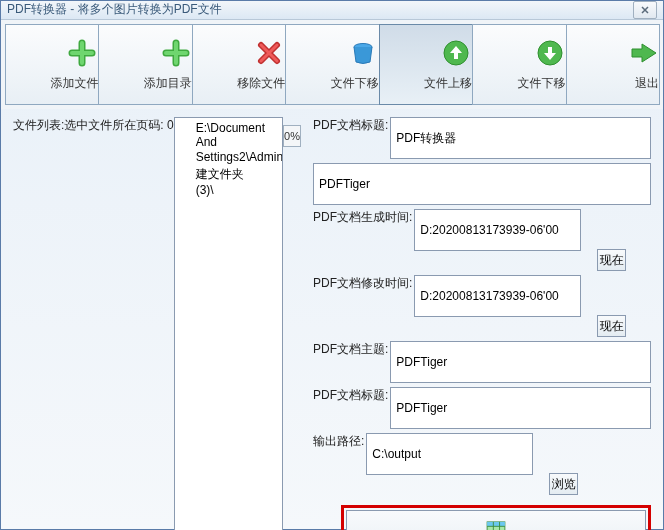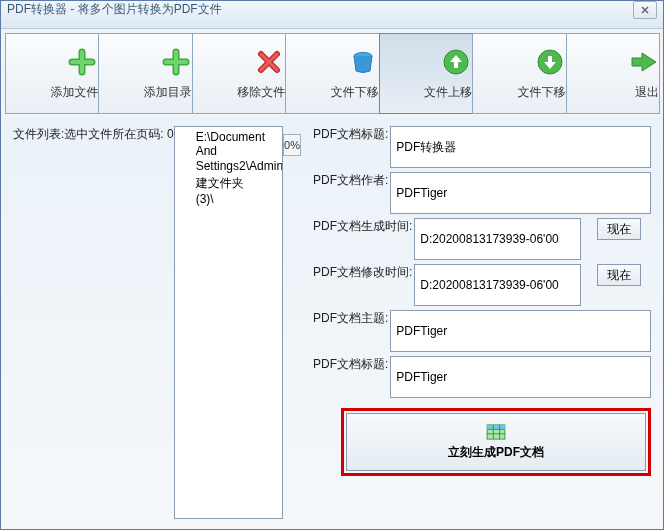--- a/index.html
+++ b/index.html
@@ -16,21 +16,21 @@
 .main { flex: 1; display: flex; padding: 8px 12px 10px; gap: 12px; }
 .left-pane { width: 288px; display: flex; flex-direction: row; justify-content: flex-end; }
 .left-header { display: flex; justify-content: space-between; margin-bottom: 4px; font-size: 12px; color: #222; }
 .file-list { flex: 1; border: 1px solid #8a9ab0; background: #fff; padding: 3px 21px; font-size: 12px; color: #000; overflow: hidden; }
 .progress-wrap { height: 22px; border: 1px solid #a0b0c0; background: #f4f6f8; margin-top: 8px; display: flex; align-items: center; justify-content: center; font-size: 11px; color: #333; }
 .right-pane { flex: 1; display: flex; flex-direction: column; gap: 4px; }
 .field-group { display: flex; flex-direction: row; gap: 2px; }
 .field-label { font-size: 12px; color: #222; }
 .field-row { display: flex; gap: 16px; align-items: flex-start; }
 .text-input { flex: 1; height: 22px; border: 1px solid #8a9ab0; background: #fff; padding: 20px 5px; font-size: 12px; font-family: inherit; }
-.small-btn { width: 44px; height: 22px; border: 1px solid #8a9ab0; background: linear-gradient(to bottom, #f8fafc, #e4ecf2); font-size: 12px; cursor: pointer; font-family: inherit; }
+.small-btn { width: 29px; height: 22px; border: 1px solid #8a9ab0; background: linear-gradient(to bottom, #f8fafc, #e4ecf2); font-size: 12px; cursor: pointer; font-family: inherit; margin-top: 40px; }
 .generate-wrap { margin-top: 6px; border: 3px solid #d40000; padding: 2px; margin-left: 28px; }
 .generate-btn { width: 100%; height: 58px; border: 1px solid #8a9ab0; background: linear-gradient(to bottom, #f8fafc, #e4ecf2); display: flex; flex-direction: column; align-items: center; justify-content: center; gap: 4px; cursor: pointer; font-size: 12px; font-family: inherit; font-weight: bold; }
 .gen-icon { width: 20px; height: 16px; }
 </style>
 </head>
 <body>
 
 <div class="window">
   <div class="titlebar">
     <span class="titlebar-text">PDF转换器 - 将多个图片转换为PDF文件</span>
@@ -120,21 +120,20 @@
         <span>0%</span>
       </div>
     </div>
 
     <div class="right-pane">
       <div class="field-group">
         <span class="field-label">PDF文档标题:</span>
         <input class="text-input" value="PDF转换器" style="">
       </div>
       <div class="field-group">
-        <span class="field-label">PDF文档作者:</span>
         <input class="text-input" value="PDFTiger" style="">
       </div>
       <div class="field-group">
         <span class="field-label">PDF文档生成时间:</span>
         <div class="field-row">
           <input class="text-input" value="D:20200813173939-06'00" style="">
           <button class="small-btn">现在</button>
         </div>
       </div>
       <div class="field-group">
@@ -145,20 +144,27 @@
         </div>
       </div>
       <div class="field-group">
         <span class="field-label">PDF文档主题:</span>
         <input class="text-input" value="PDFTiger" style="">
       </div>
       <div class="field-group">
         <span class="field-label">PDF文档标题:</span>
         <input class="text-input" value="PDFTiger" style="">
       </div>
+      <div class="field-group">
+        <span class="field-label">输出路径:</span>
+        <div class="field-row">
+          <input class="text-input" value="C:\output" style="">
+          <button class="small-btn">浏览</button>
+        </div>
+      </div>
       <div class="generate-wrap">
         <button class="generate-btn">
           <svg class="gen-icon" width="22" height="18" viewBox="0 0 22 18">
               <rect x="1" y="1" width="20" height="16" fill="#a8e8a8" stroke="#3a8a3a"></rect>
               <rect x="1" y="1" width="20" height="5" fill="#6ac8f0"></rect>
               <line x1="1" y1="6" x2="21" y2="6" stroke="#3a8a3a"></line>
               <line x1="1" y1="11" x2="21" y2="11" stroke="#3a8a3a"></line>
               <line x1="8" y1="1" x2="8" y2="17" stroke="#3a8a3a"></line>
               <line x1="15" y1="1" x2="15" y2="17" stroke="#3a8a3a"></line>
             </svg>

